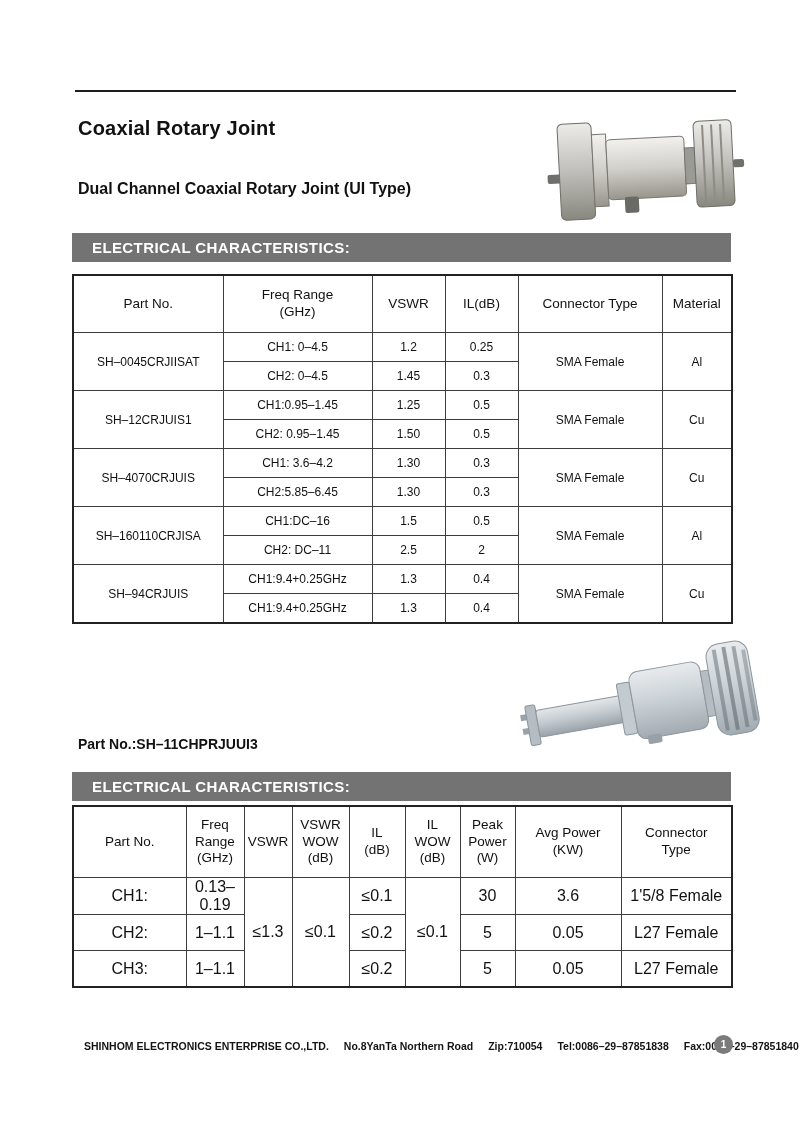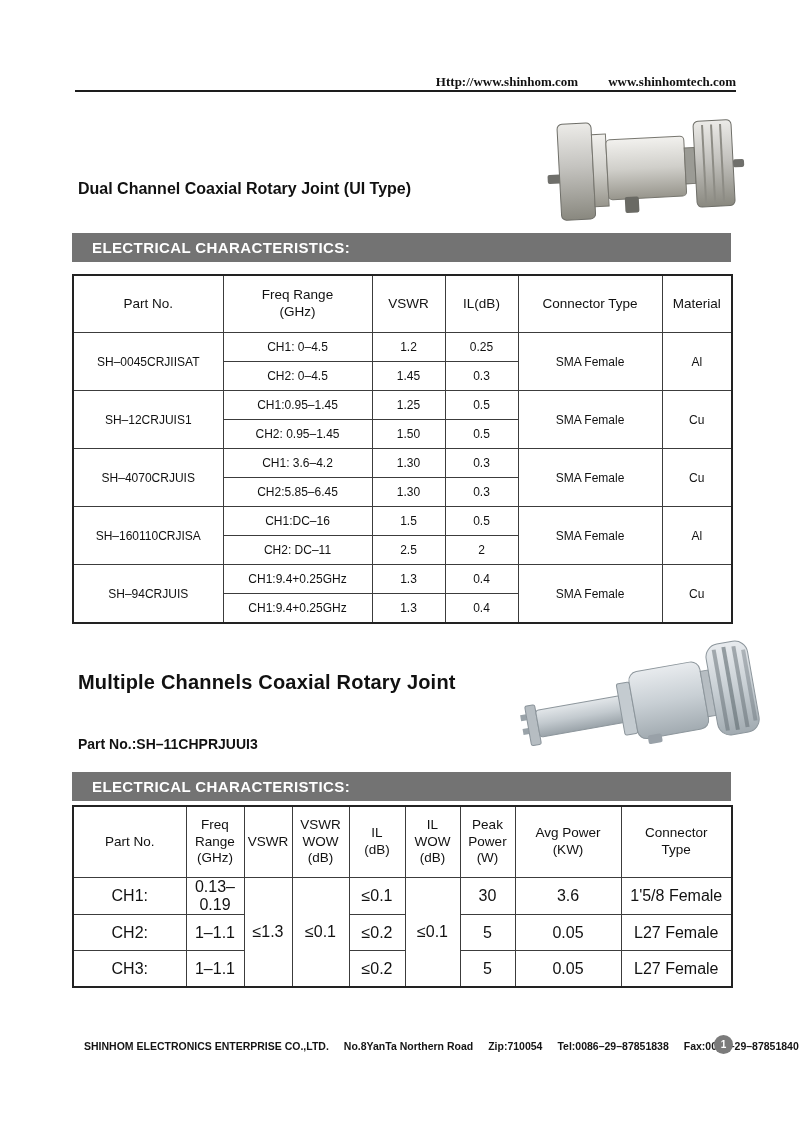--- a/index.html
+++ b/index.html
@@ -53,26 +53,23 @@
     position:absolute; left:714px; top:1035px; width:19px; height:19px;
     border-radius:50%; background:#7b7b7b; color:#fff; font-size:10px;
     font-weight:700; display:flex; align-items:center; justify-content:center;
   }
 </style>
 </head>
 <body>
 
 <div id="page">
 
-  <div class="urls">
-    <span>Http://www.shinhom.com</span>
-    <span>www.shinhomtech.com</span>
-  </div>
   <div class="rule"></div>
 
+  <div id="title1" class="title-lg">Coaxial Rotary Joint</div>
 
   <svg id="photo1" class="photo" width="200" height="128" viewBox="0 0 200 128">
     <defs>
       <linearGradient id="m1" x1="0" y1="0" x2="0" y2="1">
         <stop offset="0" stop-color="#ecebe8"></stop>
           <stop offset="0.45" stop-color="#c4c3bf"></stop>
           <stop offset="1" stop-color="#89887f"></stop>
       </linearGradient>
       <linearGradient id="m2" x1="0" y1="0" x2="0" y2="1">
         <stop offset="0" stop-color="#f2f1ee"></stop>
@@ -183,21 +180,20 @@
         <td rowspan="2">Cu</td>
       </tr>
       <tr>
         <td>CH1:9.4+0.25GHz</td>
         <td>1.3</td>
         <td>0.4</td>
       </tr>
     </tbody>
   </table>
 
-  <div id="title2" class="title-lg">Multiple Channels Coaxial Rotary Joint</div>
 
   <svg id="photo2" class="photo" width="245" height="130" viewBox="0 0 245 130">
     <defs>
       <linearGradient id="g1" x1="0" y1="0" x2="0" y2="1">
         <stop offset="0" stop-color="#e2e6e9"></stop>
           <stop offset="0.5" stop-color="#c3cacf"></stop>
           <stop offset="1" stop-color="#9aa3a9"></stop>
       </linearGradient>
       <linearGradient id="g2" x1="0" y1="0" x2="0" y2="1">
         <stop offset="0" stop-color="#e8ebee"></stop>

